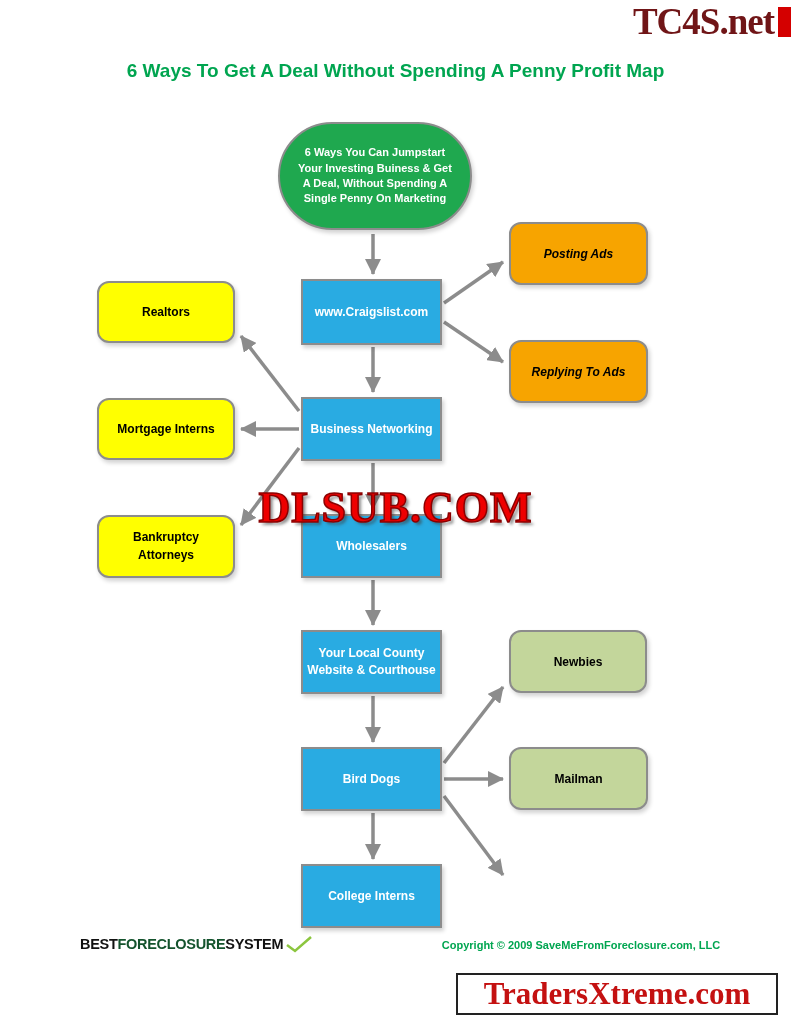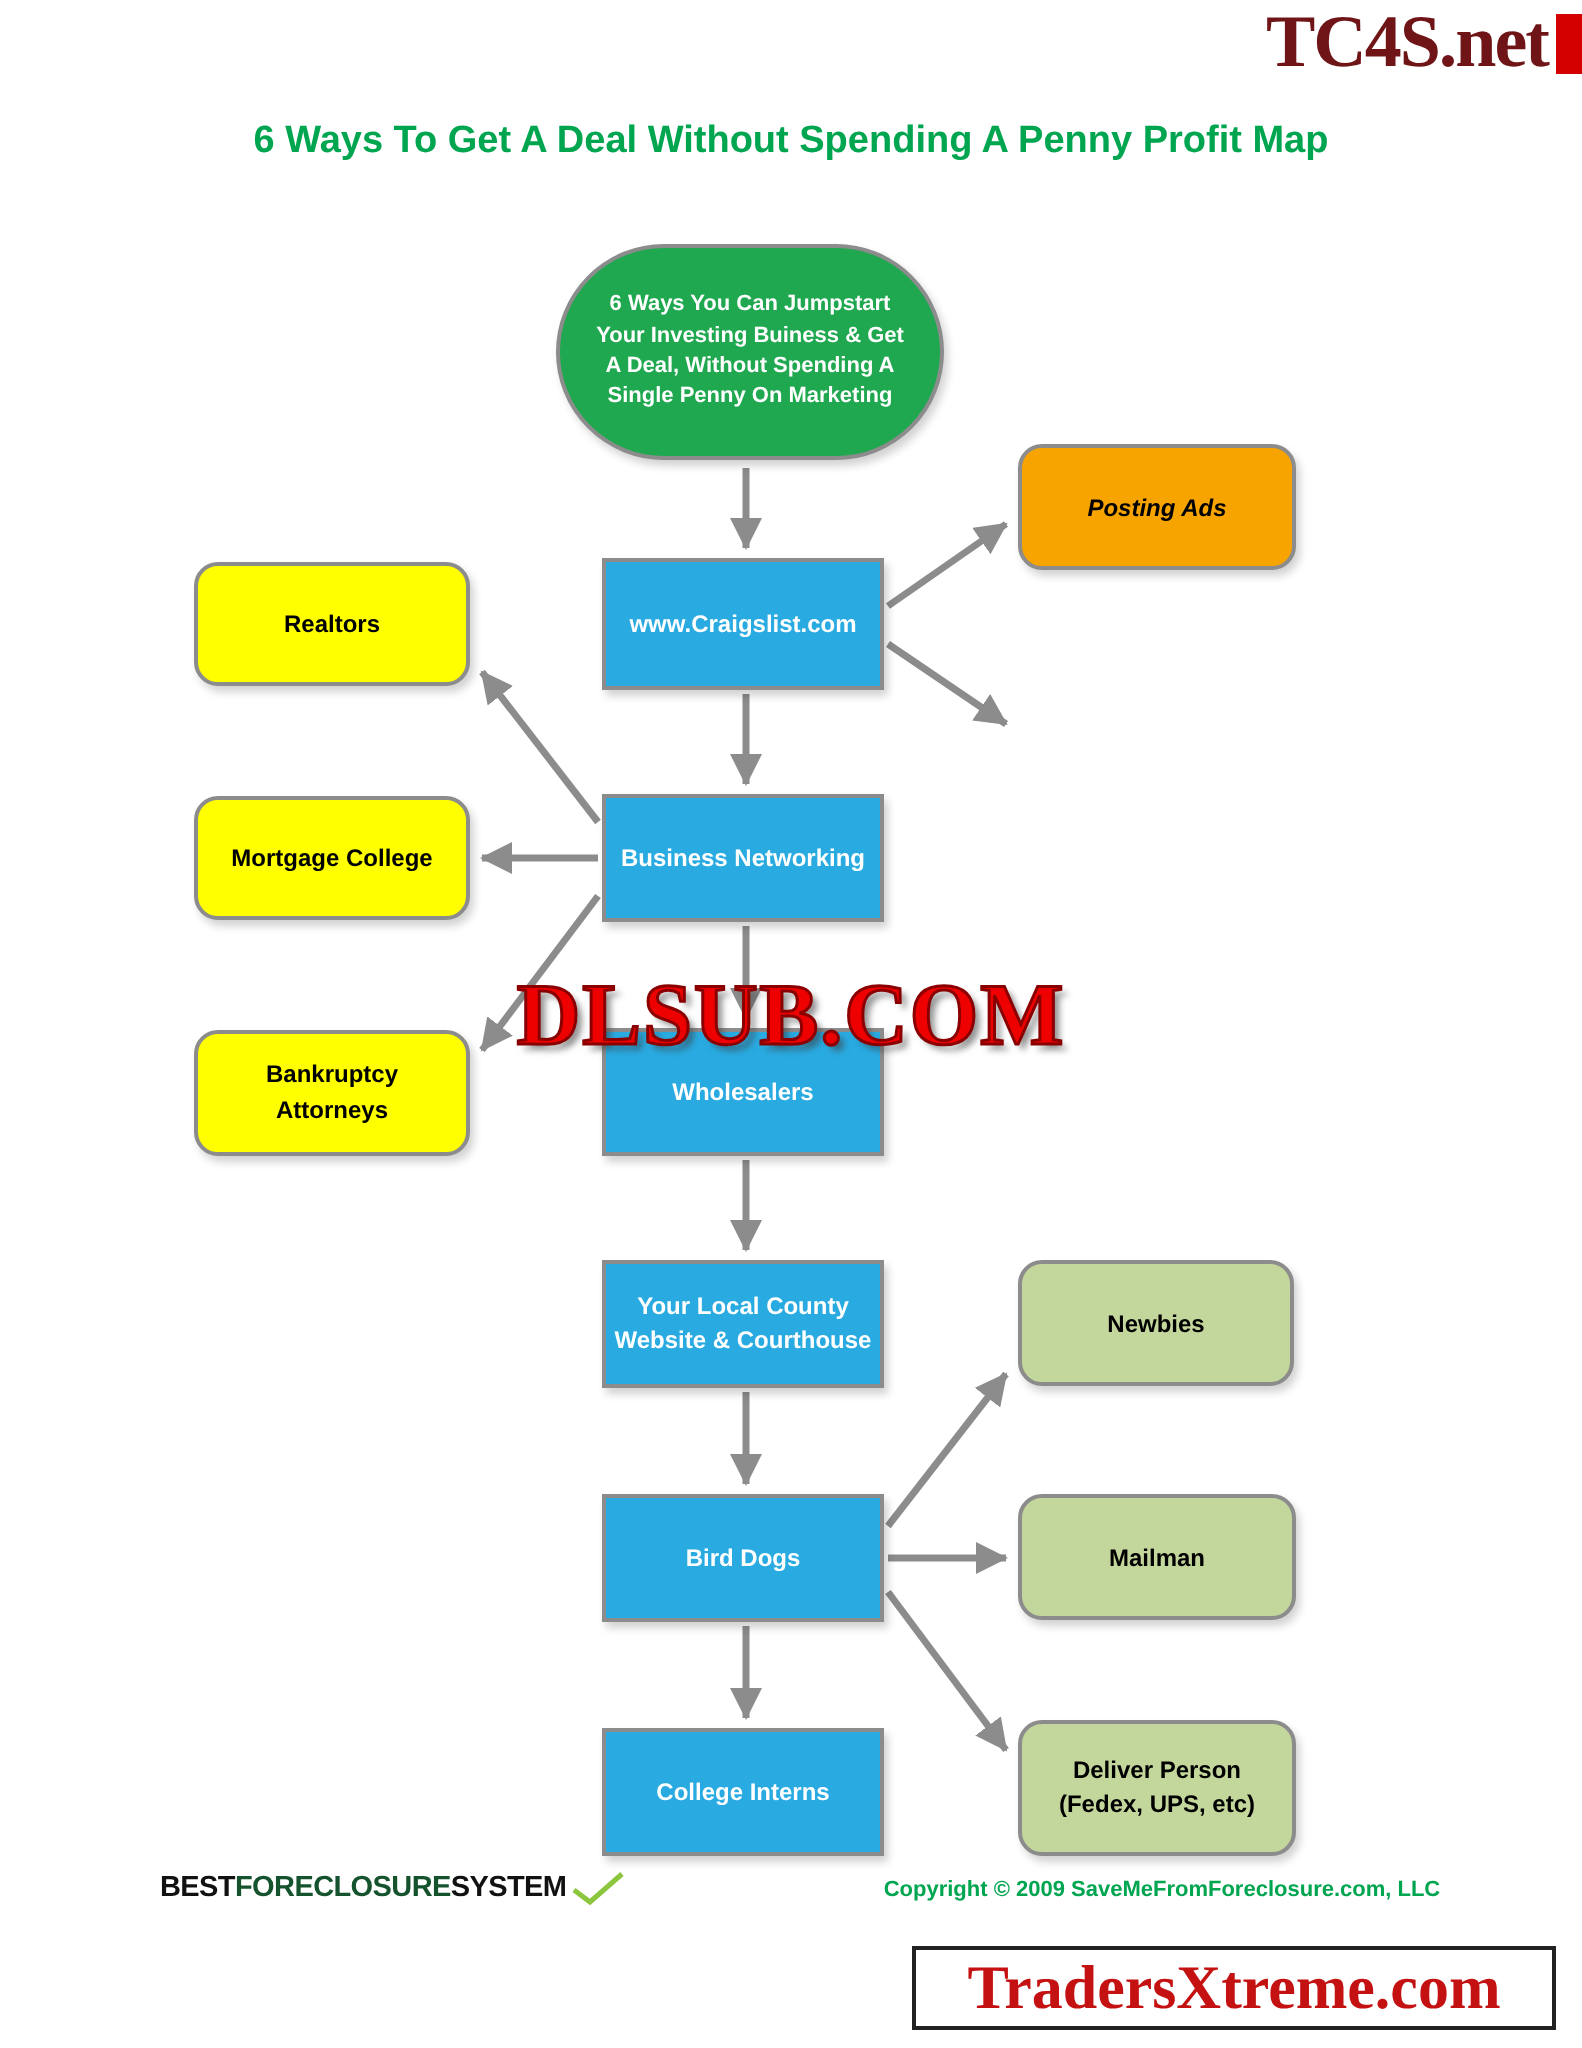--- a/index.html
+++ b/index.html
@@ -105,34 +105,31 @@
   <div class="node blue biznet">Business Networking</div>
   <div class="node blue wholesalers">Wholesalers</div>
   <div class="node blue county multiline">
     <div>Your Local County</div>
     <div>Website &amp; Courthouse</div>
   </div>
   <div class="node blue birddogs">Bird Dogs</div>
   <div class="node blue college">College Interns</div>
 
   <div class="node round orange posting">Posting Ads</div>
+  <div class="node round orange replying">Replying To Ads</div>
 
   <div class="node round yellow realtors">Realtors</div>
-  <div class="node round yellow mortgage">Mortgage College</div>
+  <div class="node round yellow mortgage">Mortgage Interns</div>
   <div class="node round yellow bankruptcy multiline">
     <div>Bankruptcy</div>
     <div>Attorneys</div>
   </div>
 
   <div class="node round sage newbies">Newbies</div>
   <div class="node round sage mailman">Mailman</div>
-  <div class="node round sage deliver multiline">
-    <div>Deliver Person</div>
-    <div>(Fedex, UPS, etc)</div>
-  </div>
 
   <div class="watermark">DLSUB.COM</div>
 
   <div class="bfs">
     <span class="black">BEST</span>
       <span class="green">FORECLOSURE</span>
       <span class="black">SYSTEM</span>
     <svg width="28" height="18" viewBox="0 0 28 18">
       <path d="M2 10 L10 16 L26 2" stroke="#8CC63F" stroke-width="2.5" fill="none"></path>
     </svg>

